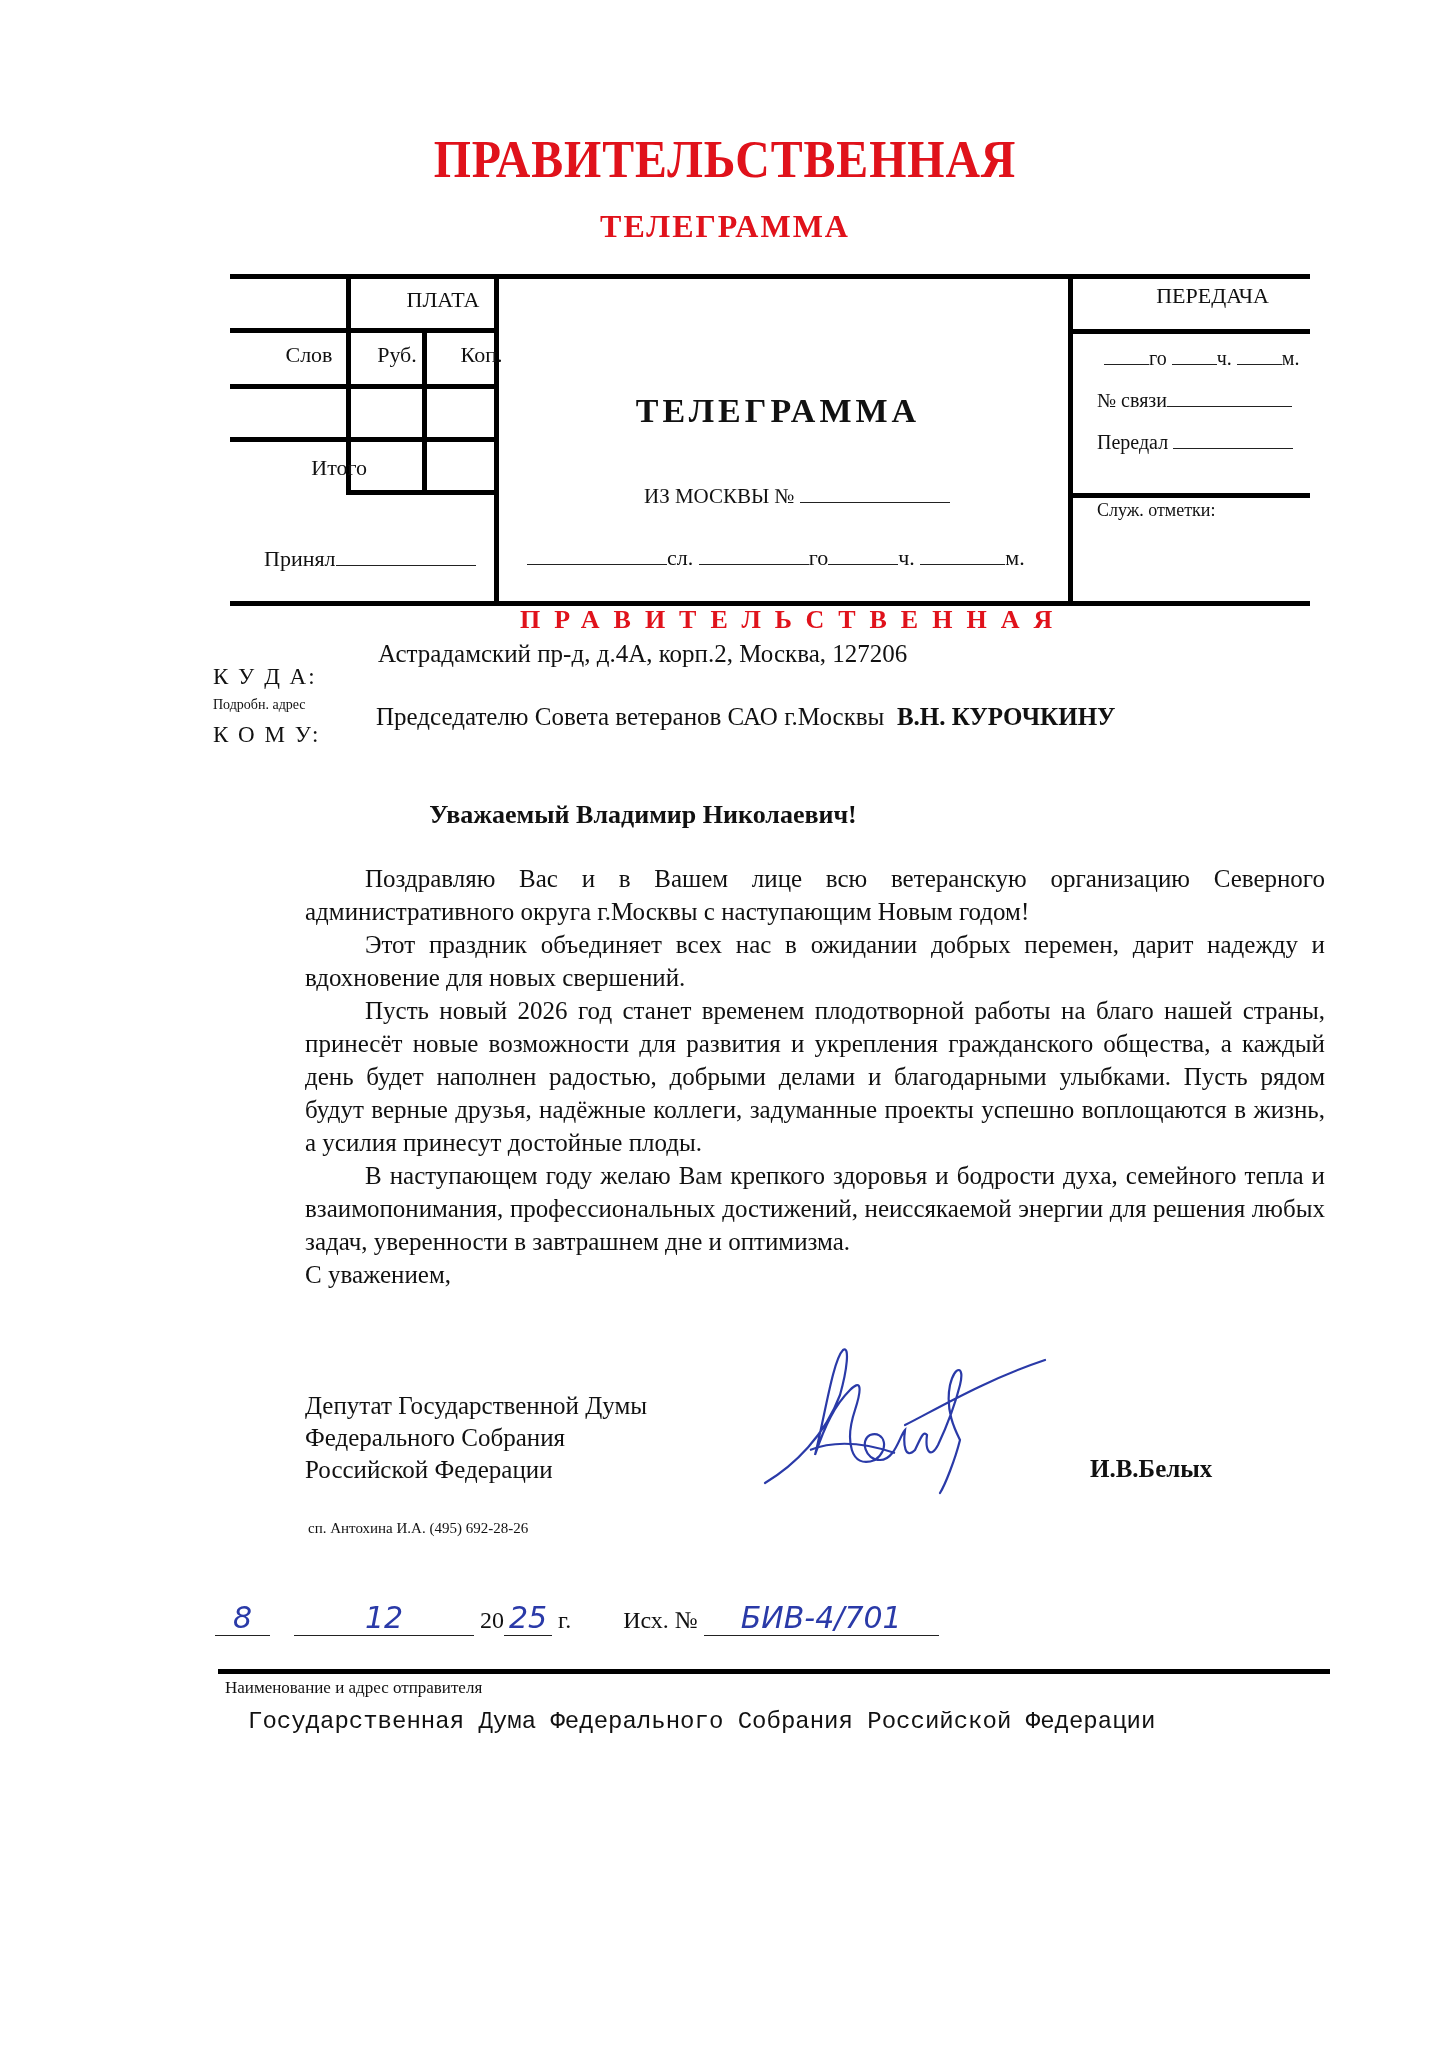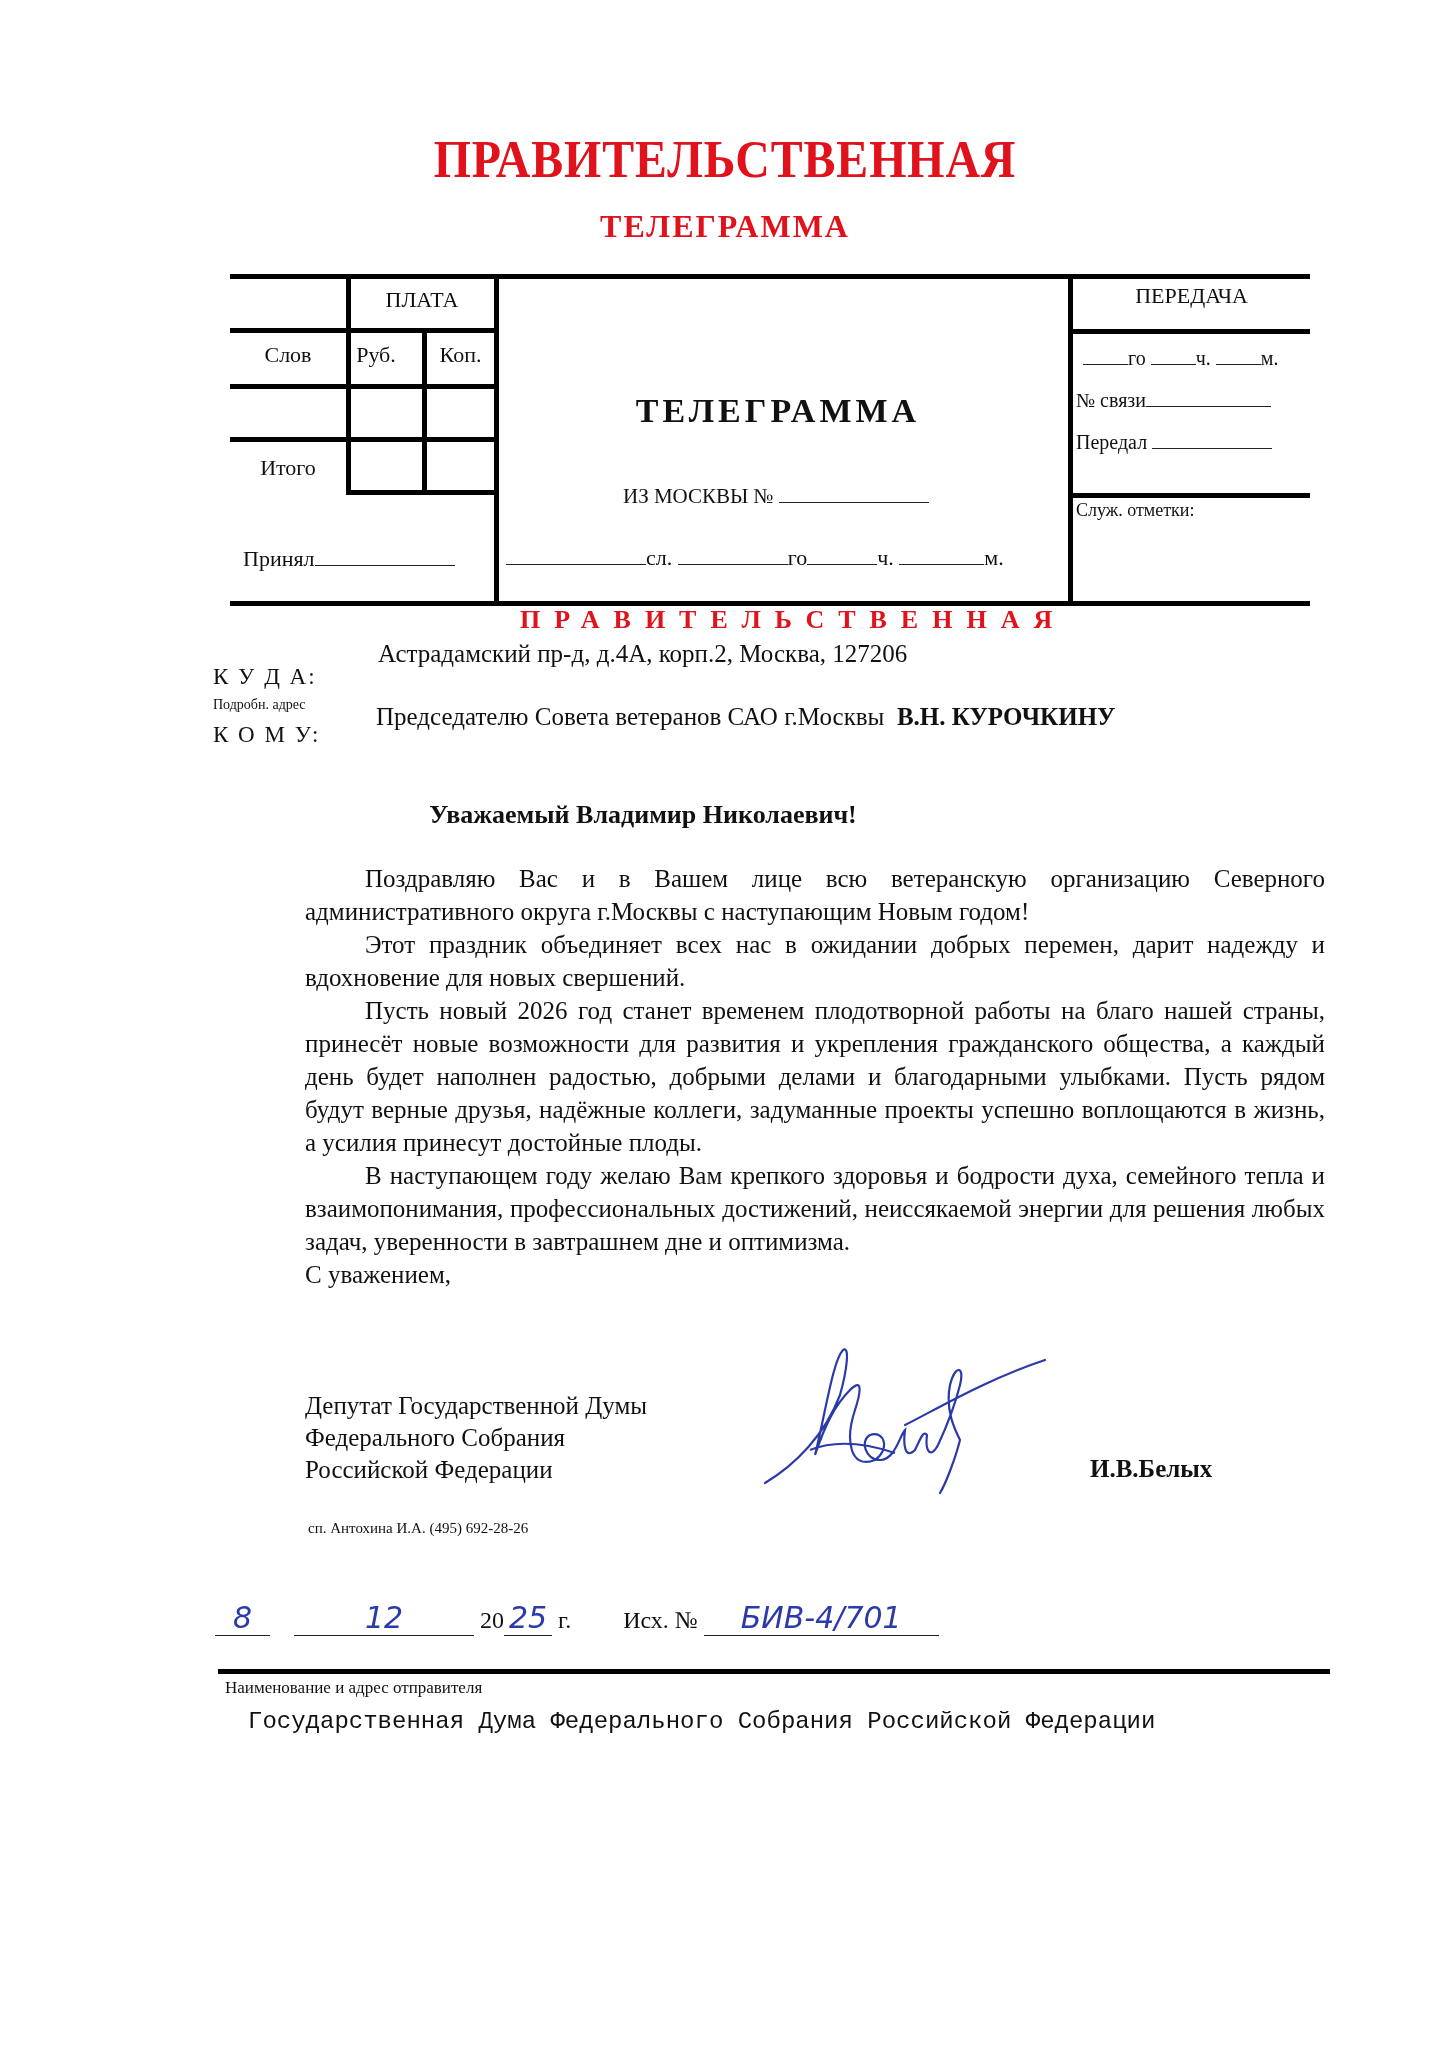--- a/index.html
+++ b/index.html
@@ -13,21 +13,21 @@
   .title-main {
     left: 0; width: 1450px; top: 130px; text-align: center;
     font-size: 52px; font-weight: bold; letter-spacing: 1px;
     transform: scaleX(0.92); transform-origin: 725px 0;
   }
   .title-sub {
     left: 0; width: 1450px; top: 208px; text-align: center;
     font-size: 32px; font-weight: bold; letter-spacing: 2px;
   }
   .line { position: absolute; background: #000; }
-  .form-label { position: absolute; font-size: 22px; }
+  .form-label { position: absolute; font-size: 22px; padding-left: 21px; }
   .blank { display: inline-block; border-bottom: 1.5px solid #222; height: 20px; vertical-align: baseline; }
   .telegramma-mid {
     left: 493px; width: 570px; top: 392px; text-align: center;
     font-size: 34px; font-weight: bold; letter-spacing: 4px;
   }
   .gov-spaced {
     left: 520px; top: 605px; font-size: 26px; font-weight: bold; letter-spacing: 14px;
   }
   .addr { font-size: 25px; }
   .greeting { left: 0; width: 1286px; top: 800px; text-align: center; font-size: 26px; font-weight: bold; }
@@ -61,21 +61,21 @@
   <div class="line" style="left:346px;top:490px;width:152px;height:5px;"></div>
 
   <div class="line" style="left:1068px;top:274px;width:5px;height:330px;"></div>
   <div class="line" style="left:1068px;top:329px;width:242px;height:5px;"></div>
   <div class="line" style="left:1068px;top:493px;width:242px;height:5px;"></div>
 
   <div class="form-label" style="left:346px;width:152px;top:287px;text-align:center;">ПЛАТА</div>
   <div class="form-label" style="left:230px;width:116px;top:342px;text-align:center;">Слов</div>
   <div class="form-label" style="left:351px;width:50px;top:342px;text-align:center;">Руб.</div>
   <div class="form-label" style="left:427px;width:67px;top:342px;text-align:center;">Коп.</div>
-  <div class="form-label" style="left:230px;width:116px;top:455px;text-align:center;font-family:Liberation Serif, serif;">Итого</div>
+  <div class="form-label" style="left:230px;width:116px;top:455px;text-align:right;font-family:Liberation Serif, serif;">Итого</div>
   <div class="form-label" style="left:243px;top:545px;">
     <span>Принял</span><span class="blank" style="width:140px;"></span>
   </div>
 
   <div class="abs telegramma-mid">ТЕЛЕГРАММА</div>
   <div class="form-label" style="left:623px;top:482px;font-size:21px;">
     <span>ИЗ МОСКВЫ №</span>
     <span class="blank" style="width:150px;"></span>
   </div>
   <div class="form-label" style="left:506px;top:544px;">

